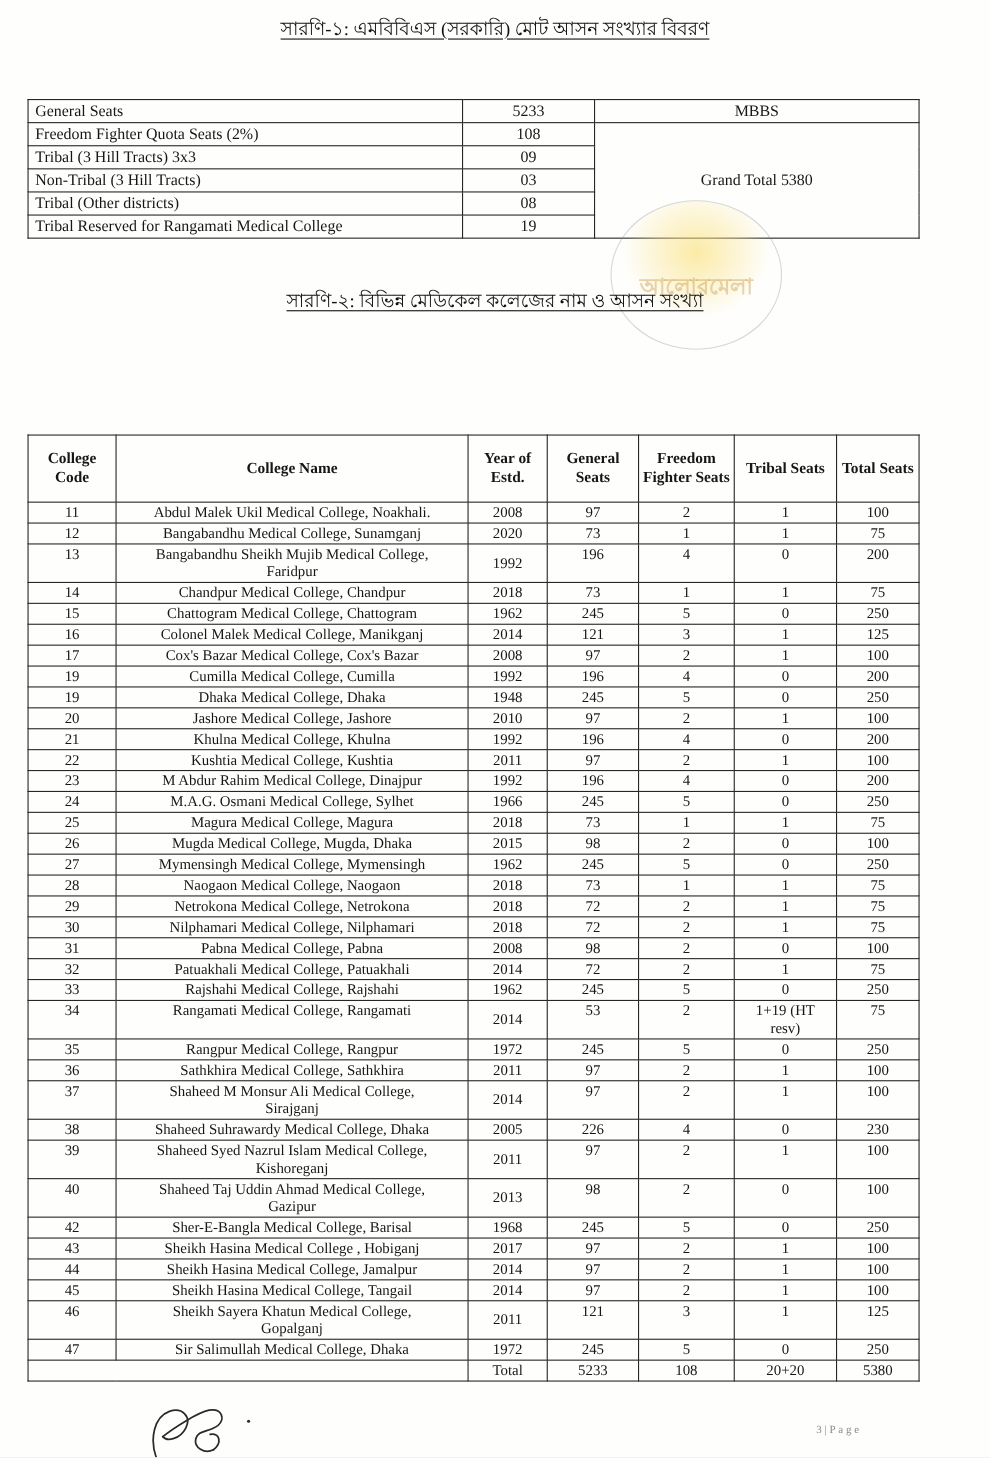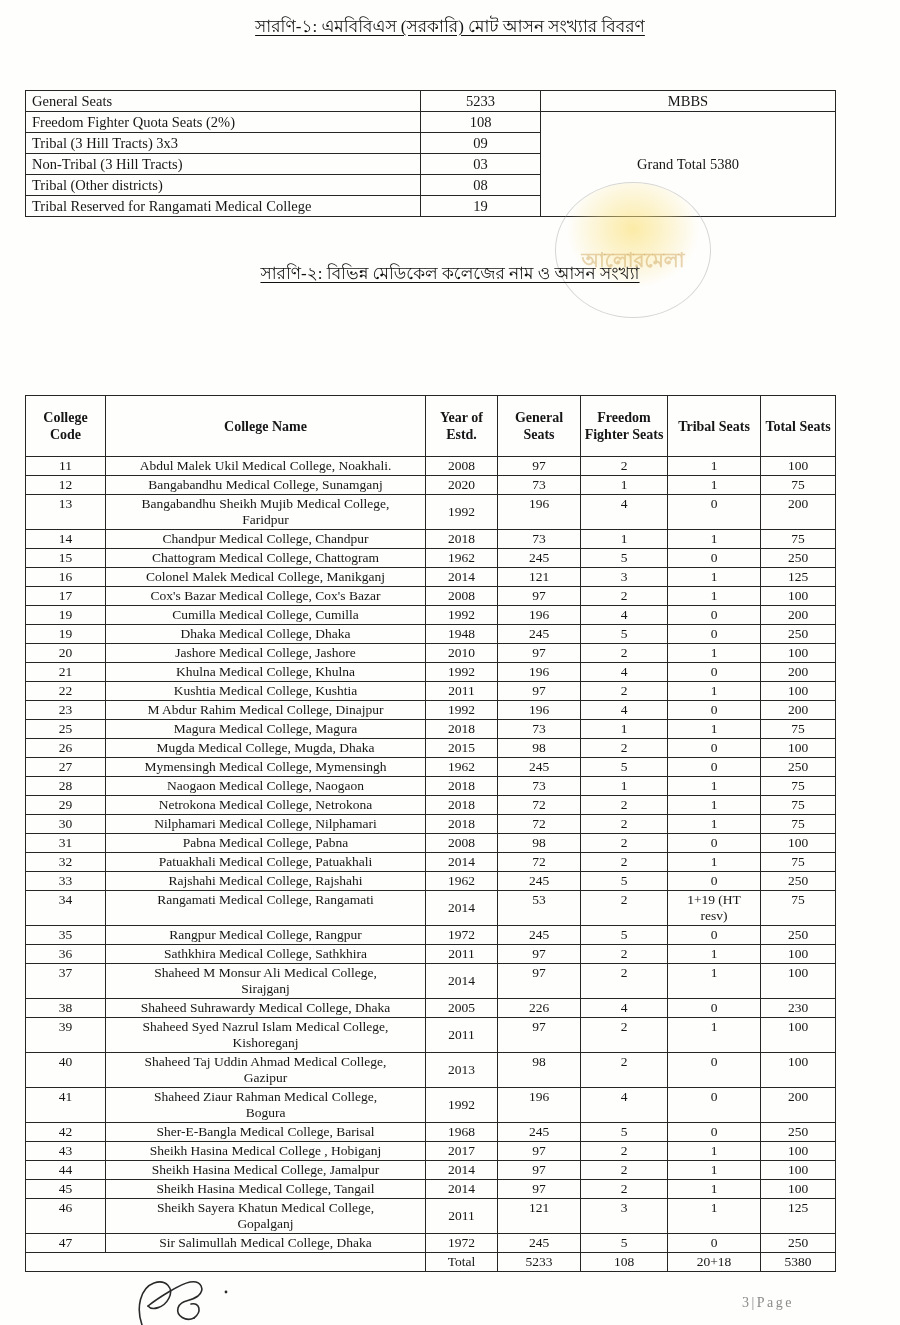--- a/index.html
+++ b/index.html
@@ -63,21 +63,21 @@
     font-size:13.5px;line-height:16px;padding:1px 5px;
     vertical-align:top;text-align:center;
   }
   #college-table td.code{text-align:center;}
   #college-table td.name{text-align:center;white-space:pre-line;}
   #college-table td.year{vertical-align:middle;}
   #college-table td.num{white-space:pre-line;}
   
   #page-number{
     position:absolute;left:742px;top:1295px;
-    font-size:14px;color:#8b8b8b;
+    font-size:10px;color:#8b8b8b;
     letter-spacing:2.5px;
     font-family:"Liberation Serif", serif;
   }
   #signature{position:absolute;left:128px;top:1278px;}
 </style>
 </head>
 <body>
 
 <div id="page">
 
@@ -260,20 +260,29 @@
         <tr>
           <td class="code">23</td>
           <td class="name">M Abdur Rahim Medical College, Dinajpur</td>
           <td class="year">1992</td>
           <td class="num">196</td>
           <td class="num">4</td>
           <td class="num">0</td>
           <td class="num">200</td>
         </tr>
         <tr>
+          <td class="code">24</td>
+          <td class="name">M.A.G. Osmani Medical College, Sylhet</td>
+          <td class="year">1966</td>
+          <td class="num">245</td>
+          <td class="num">5</td>
+          <td class="num">0</td>
+          <td class="num">250</td>
+        </tr>
+        <tr>
           <td class="code">25</td>
           <td class="name">Magura Medical College, Magura</td>
           <td class="year">2018</td>
           <td class="num">73</td>
           <td class="num">1</td>
           <td class="num">1</td>
           <td class="num">75</td>
         </tr>
         <tr>
           <td class="code">26</td>
@@ -406,30 +415,20 @@
         </tr>
         <tr>
           <td class="code">40</td>
           <td class="name">Shaheed Taj Uddin Ahmad Medical College,
 Gazipur</td>
           <td class="year">2013</td>
           <td class="num">98</td>
           <td class="num">2</td>
           <td class="num">0</td>
           <td class="num">100</td>
-        </tr>
-        <tr>
-          <td class="code">41</td>
-          <td class="name">Shaheed Ziaur Rahman Medical College,
-Bogura</td>
-          <td class="year">1992</td>
-          <td class="num">196</td>
-          <td class="num">4</td>
-          <td class="num">0</td>
-          <td class="num">200</td>
         </tr>
         <tr>
           <td class="code">42</td>
           <td class="name">Sher-E-Bangla Medical College, Barisal</td>
           <td class="year">1968</td>
           <td class="num">245</td>
           <td class="num">5</td>
           <td class="num">0</td>
           <td class="num">250</td>
         </tr>
@@ -477,21 +476,21 @@
           <td class="num">245</td>
           <td class="num">5</td>
           <td class="num">0</td>
           <td class="num">250</td>
         </tr>
         <tr>
           <td class="name" colspan="2"></td>
           <td class="year">Total</td>
           <td class="num">5233</td>
           <td class="num">108</td>
-          <td class="num">20+18</td>
+          <td class="num">20+20</td>
           <td class="num">5380</td>
         </tr>
       </tbody>
   </table>
 
   <svg id="signature" width="140" height="47" viewBox="0 0 140 47">
     <g fill="none" stroke="#2a2a2a" stroke-width="1.6" stroke-linecap="round">
       <path d="M14,47 C8,30 12,10 26,5 C38,1 46,10 41,20 C36,30 24,33 20,28"></path>
       <path d="M20,28 C30,20 52,6 62,4 C74,2 77,12 70,18 C62,24 52,22 50,30 C48,38 58,44 66,40"></path>
       <path d="M66,40 C74,34 72,24 63,26"></path>

